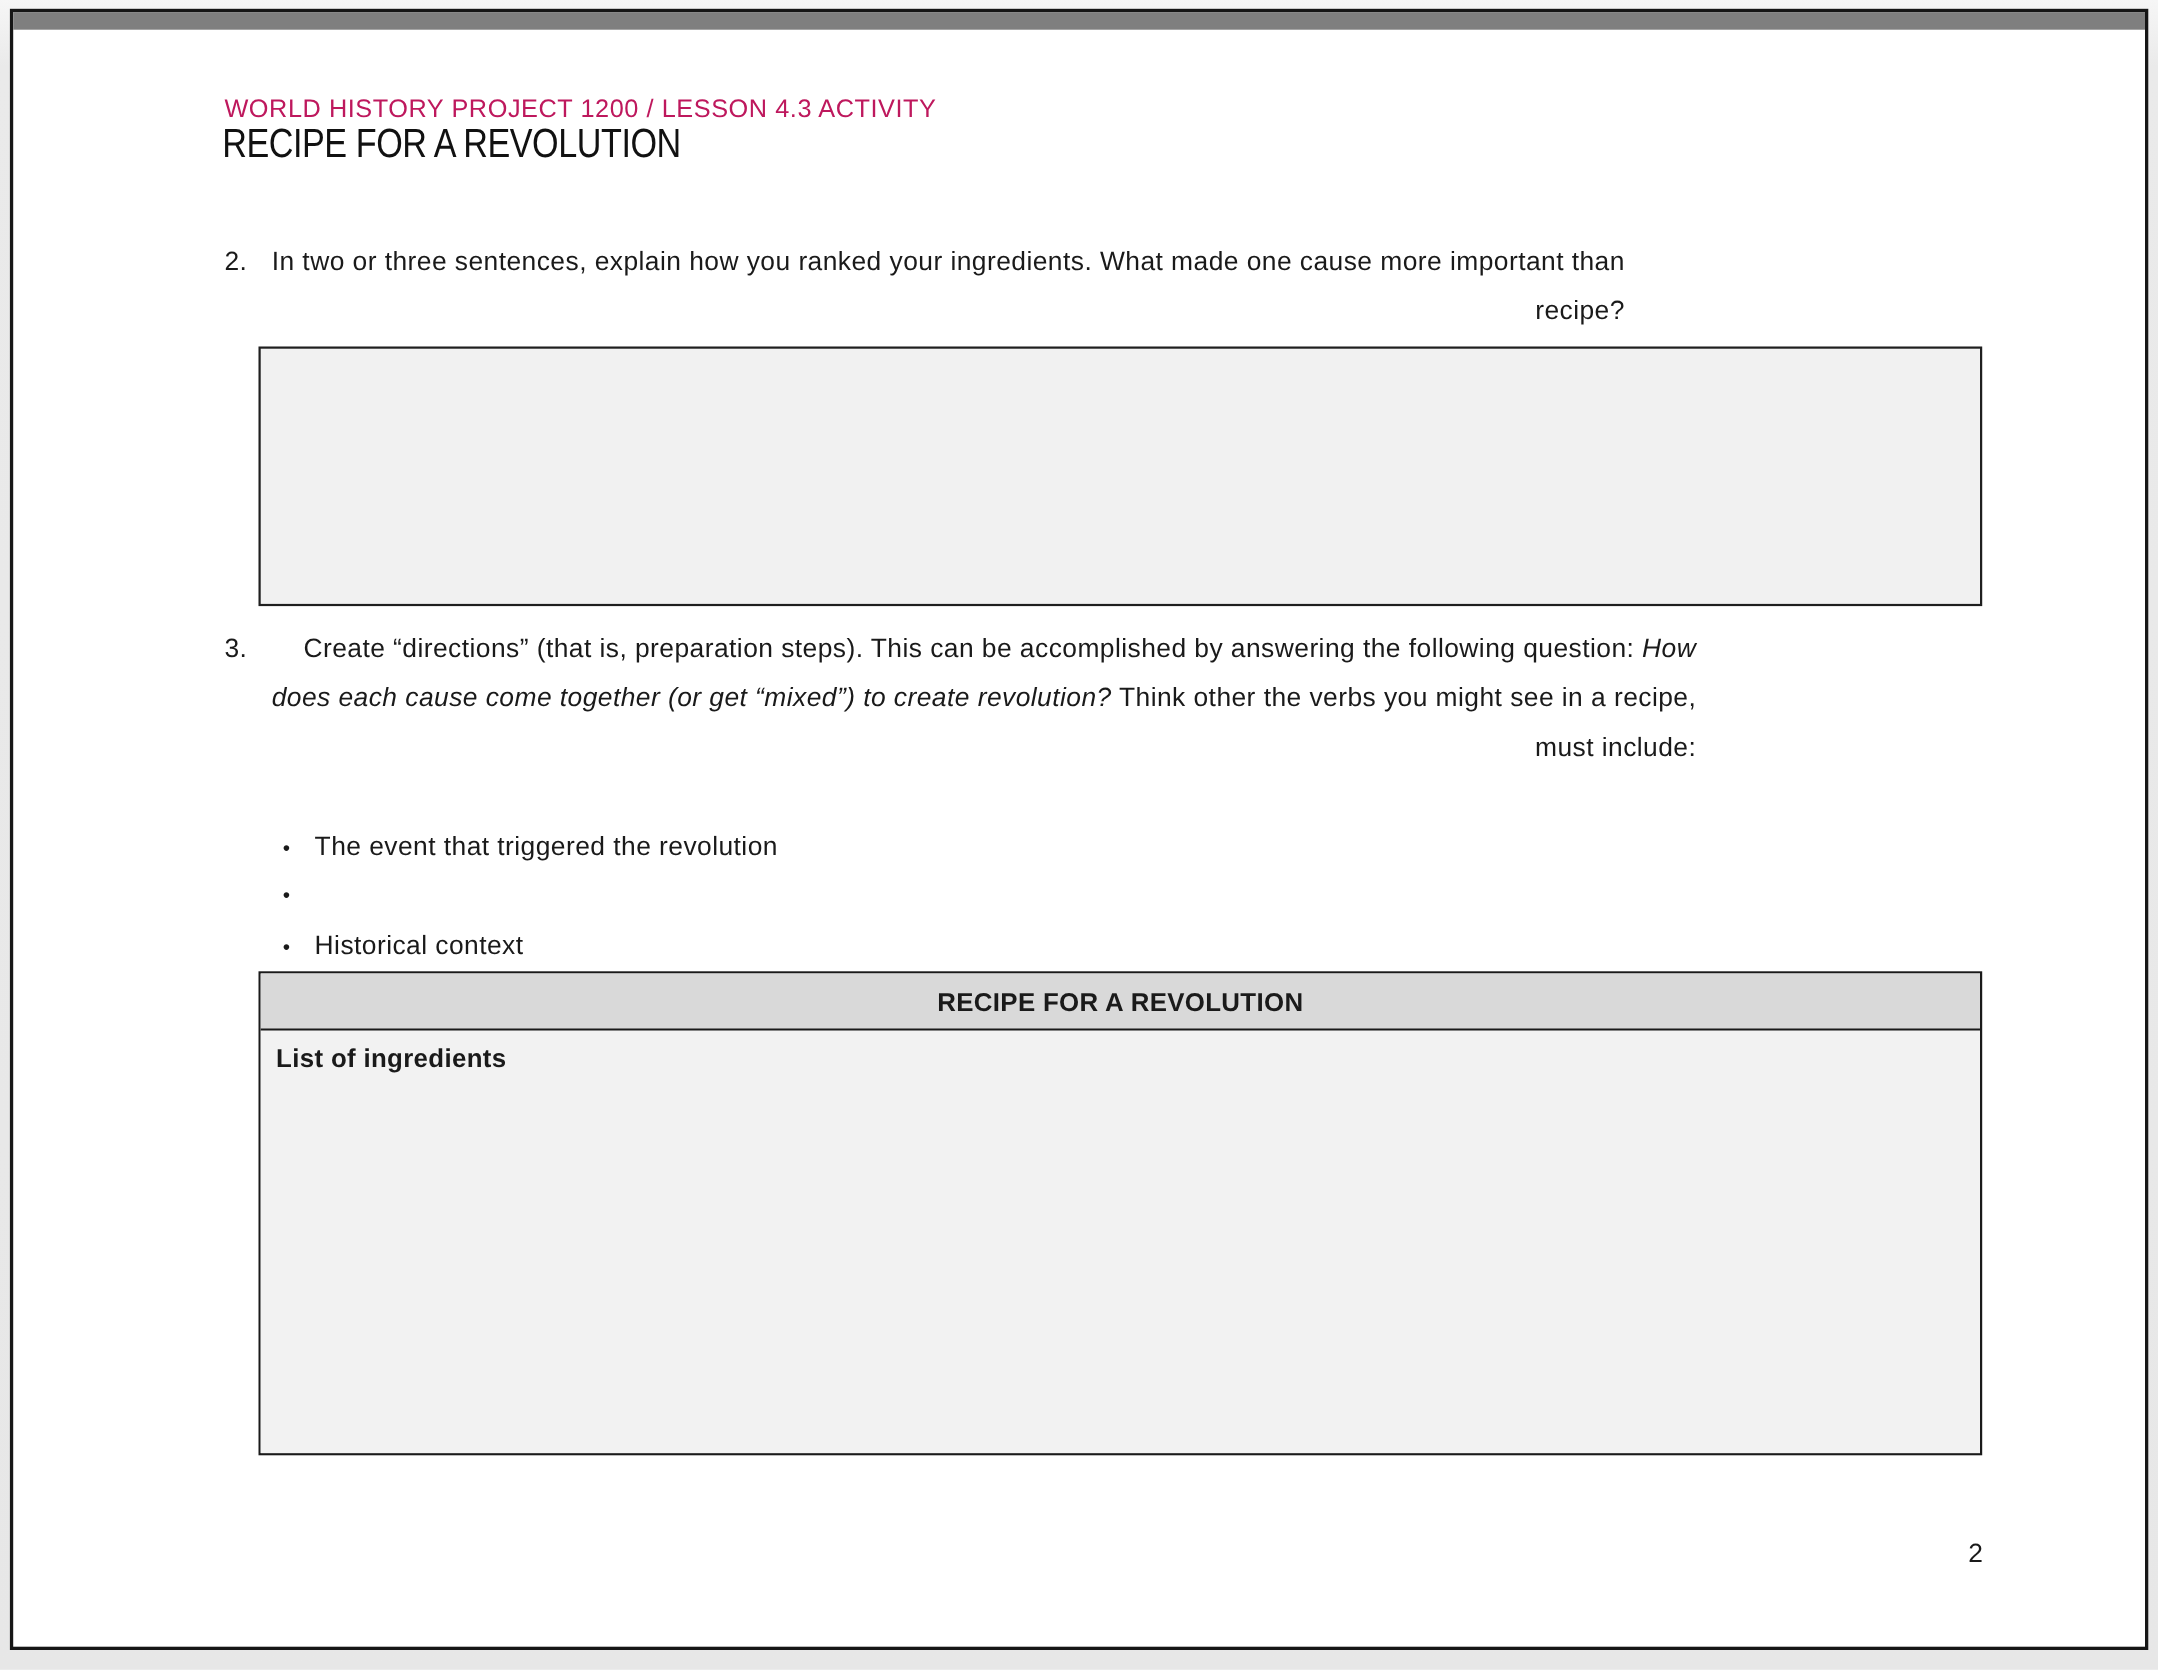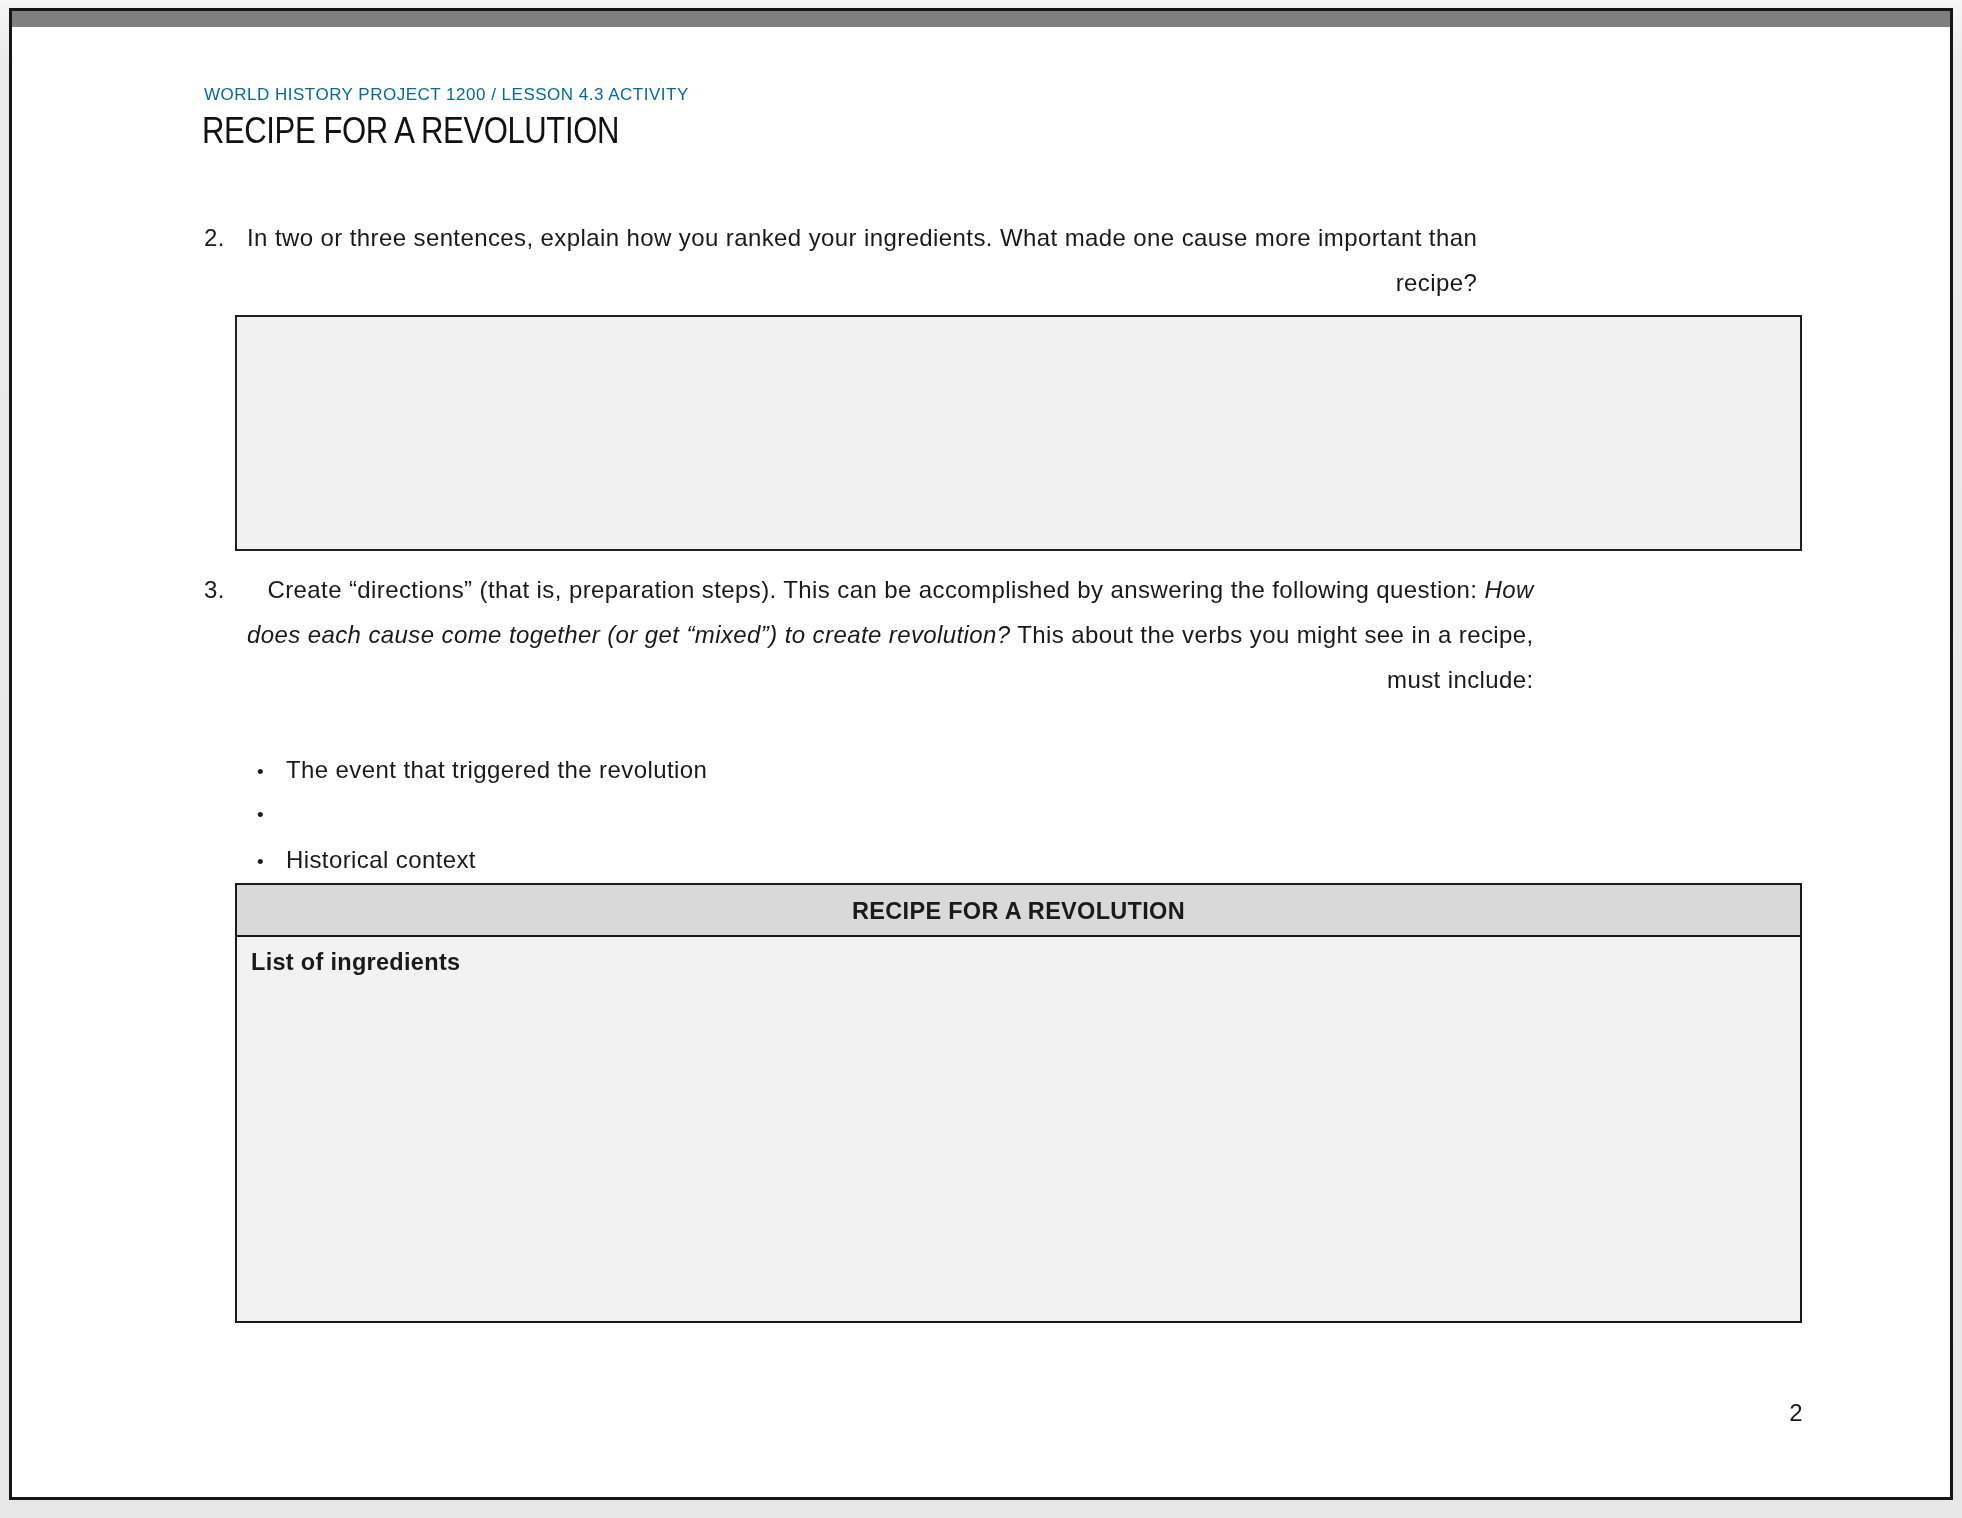--- a/index.html
+++ b/index.html
@@ -17,21 +17,21 @@
     background: #ffffff;
     border: 3px solid #161616;
   }
   .topbar {
     position: absolute; left: 0; top: 0;
     width: 100%; height: 16px;
     background: #7f7f7f;
   }
   .kicker {
     position: absolute; left: 192px; top: 74px;
-    font-size: 17px; letter-spacing: 0.5px; color: #0369a1;
+    font-size: 23px; letter-spacing: 0.5px; color: #be185d;
     white-space: nowrap;
   }
   .title {
     position: absolute; left: 190px; top: 99px;
     font-size: 37px; font-weight: 400; color: #111;
     letter-spacing: -0.5px; white-space: nowrap;
     transform: scaleX(0.84); transform-origin: left top;
   }
   .q { position: absolute; display: flex; align-items: flex-start; }
   .q .qnum {
@@ -101,21 +101,21 @@
         <div class="qline">recipe?</div>
       </div>
     </div>
 
     <div class="answer-box"></div>
 
     <div class="q q3">
       <div class="qnum">3.</div>
       <div class="qtext">
         <div class="qline"><span>Create “directions” (that is, preparation steps). This can be accomplished by answering the following question: </span><em>How</em></div>
-        <div class="qline"><em>does each cause come together (or get “mixed”) to create revolution?</em><span> This about the verbs you might see in a recipe,</span></div>
+        <div class="qline"><em>does each cause come together (or get “mixed”) to create revolution?</em><span> Think other the verbs you might see in a recipe,</span></div>
         <div class="qline">must include:</div>
       </div>
     </div>
 
     <ul class="bullets">
       <li>
           <span class="dot">•</span>
           <span>The event that triggered the revolution</span>
         </li>
       <li>

